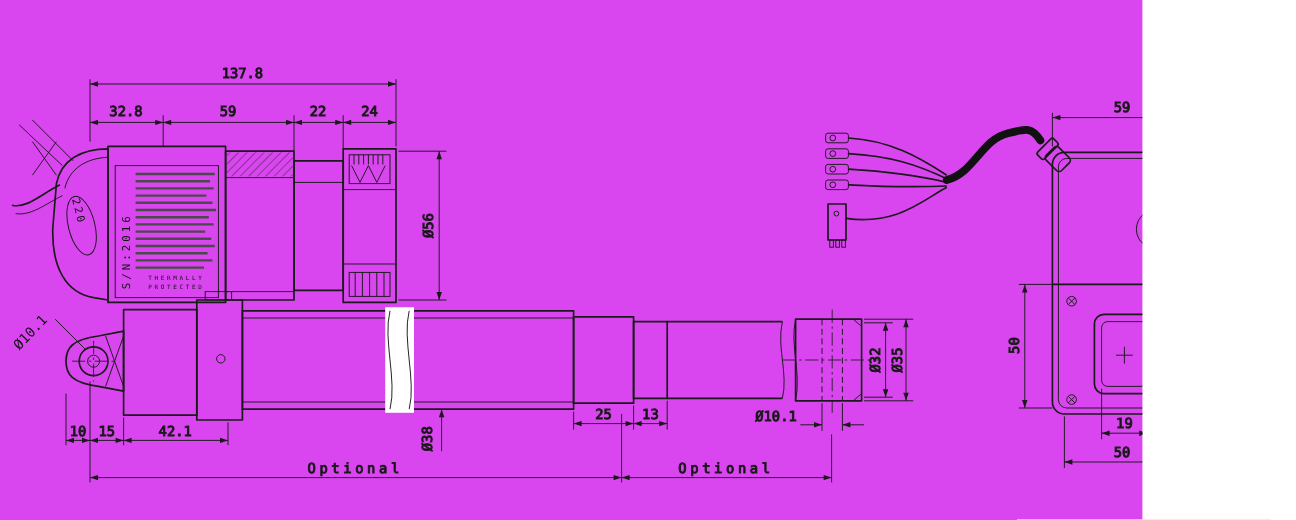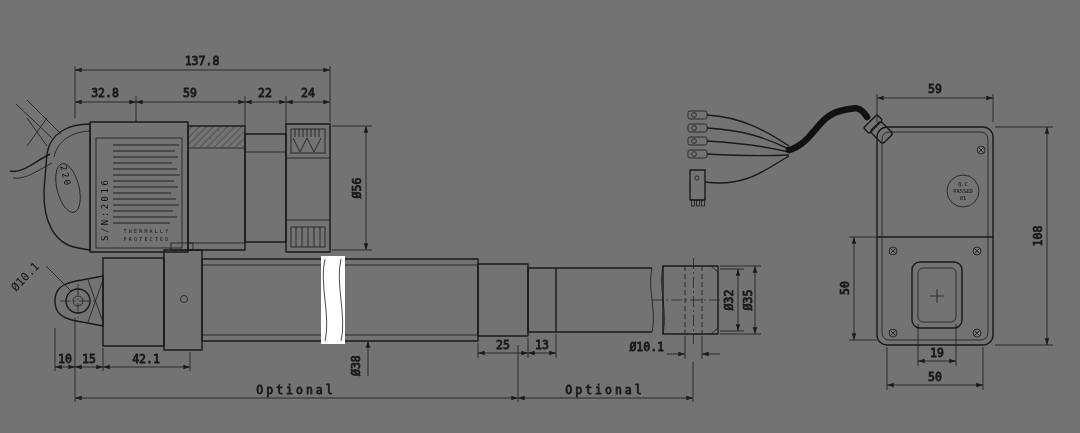--- a/index.html
+++ b/index.html
@@ -1,16 +1,16 @@
 <!DOCTYPE html>
 <html><head>
 <meta charset="utf-8">
 <style>
   html,body{margin:0;padding:0;background:#ffffff;}
-  .stage{position:relative;width:1080px;height:433px;background:#737373;overflow:hidden;}
+  .stage{position:relative;width:952px;height:433px;background:#d946ef;overflow:hidden;}
   svg{display:block;font-family:"DejaVu Sans Mono","Liberation Mono",monospace;}
   .ln{stroke:#1a1a1a;stroke-width:1.4;fill:none;stroke-linejoin:round;}
   .thin{stroke:#1a1a1a;stroke-width:0.8;fill:none;}
   .dim{stroke:#1a1a1a;stroke-width:0.8;fill:none;}
   .dash{stroke:#1a1a1a;stroke-width:0.8;fill:none;stroke-dasharray:5 3;}
   .cline{stroke:#1a1a1a;stroke-width:0.7;fill:none;stroke-dasharray:11 3 2 3;}
   .np{stroke:#4a4a4a;stroke-width:2;}
   text{fill:#111;font-size:11.5px;}
   .t-sm{font-size:5px;letter-spacing:2.2px;}
   .t-qc{font-size:5.4px;}

